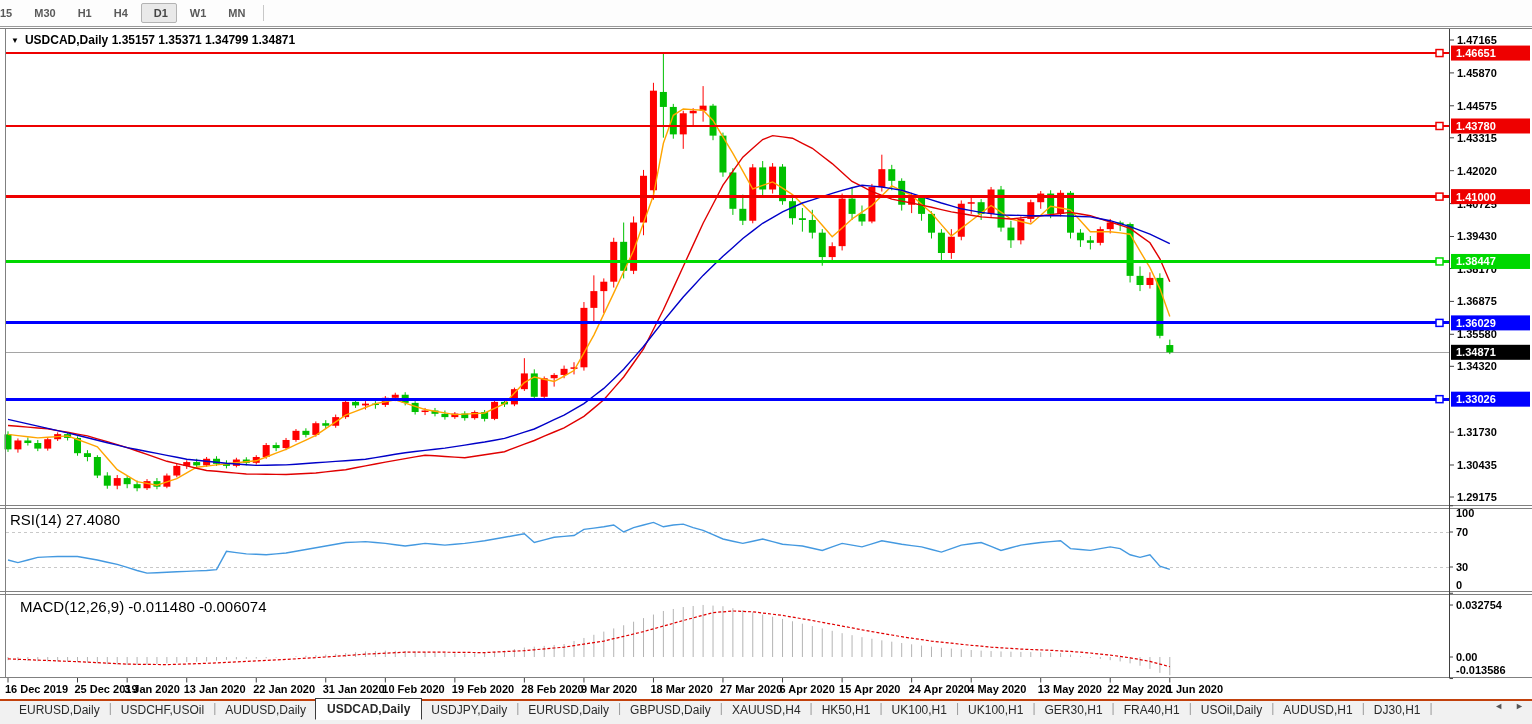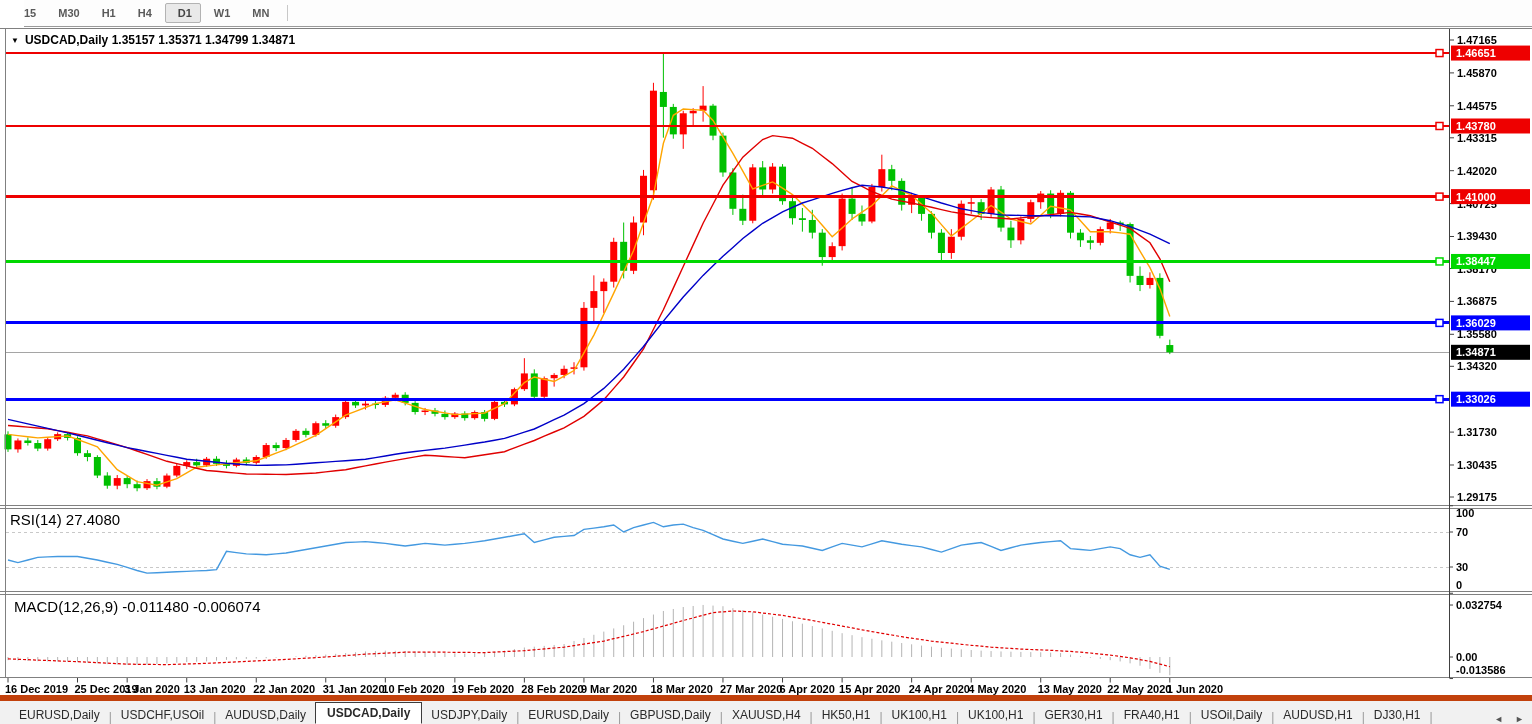--- a/index.html
+++ b/index.html
@@ -1,36 +1,36 @@
 <!DOCTYPE html>
 <html><head>
 <meta charset="utf-8">
 <style>
   html,body{margin:0;padding:0;background:#fff;}
   .app{position:relative;width:1532px;height:724px;background:#fff;overflow:hidden;
        font-family:"Liberation Sans",sans-serif;-webkit-font-smoothing:antialiased;}
   
   .toolbar{position:absolute;top:0;left:0;right:0;height:26px;background:#fdfdfd;
-           border-bottom:1px solid #9a9a9a;display:flex;align-items:center;z-index:6;margin-left:24px;}
+           border-bottom:1px solid #9a9a9a;display:flex;align-items:center;z-index:6;}
   .tfbtn{font-size:11px;font-weight:bold;color:#5a5a5a;padding:3px 8px;margin:0 2px;
          border:1px solid transparent;border-radius:2px;cursor:default;}
   .tfbtn.first{margin-left:-9px;}
   .tfbtn.active{background:#e9e9e9;border:1px solid #b3b3b3;color:#444;padding-left:12px;}
   .tbsep{width:1px;height:16px;background:#c8c8c8;margin:0 7px;}
   
   .chart-title{position:absolute;left:11px;top:33px;z-index:5;font-size:12px;font-weight:bold;
                color:#000;display:flex;align-items:center;white-space:pre;}
   .chart-title .dd{font-size:8px;margin-right:6px;color:#000;}
   .ind-label{position:absolute;z-index:5;font-size:15px;color:#000;white-space:pre;}
   #rsi-label{left:10px;top:511px;}
-  #macd-label{left:14px;top:598px;}
+  #macd-label{left:20px;top:598px;}
   svg{position:absolute;top:0;left:0;}
   
   .tabbar{position:absolute;left:0;right:0;bottom:0;height:23px;background:#f1f1f1;
-          border-top:6px solid #c2410c;display:flex;align-items:flex-end;padding-left:10px;
+          border-top:2px solid #c2410c;display:flex;align-items:flex-start;padding-left:10px;
           font-size:12px;color:#2a2a2a;z-index:6;}
   .tab{padding:2px 9px;white-space:nowrap;cursor:default;}
   .tab.active{background:#fff;border:1px solid #3c3c3c;font-weight:bold;padding:3px 11px;
               margin-top:-3px;border-bottom:1px solid #fff;}
   .tab-sep{color:#9a9a9a;}
   .tab-nav{position:absolute;right:8px;display:flex;gap:12px;color:#555;font-size:9px;}
   .tab-nav span{cursor:default;}
 </style>
 </head>
 <body>

